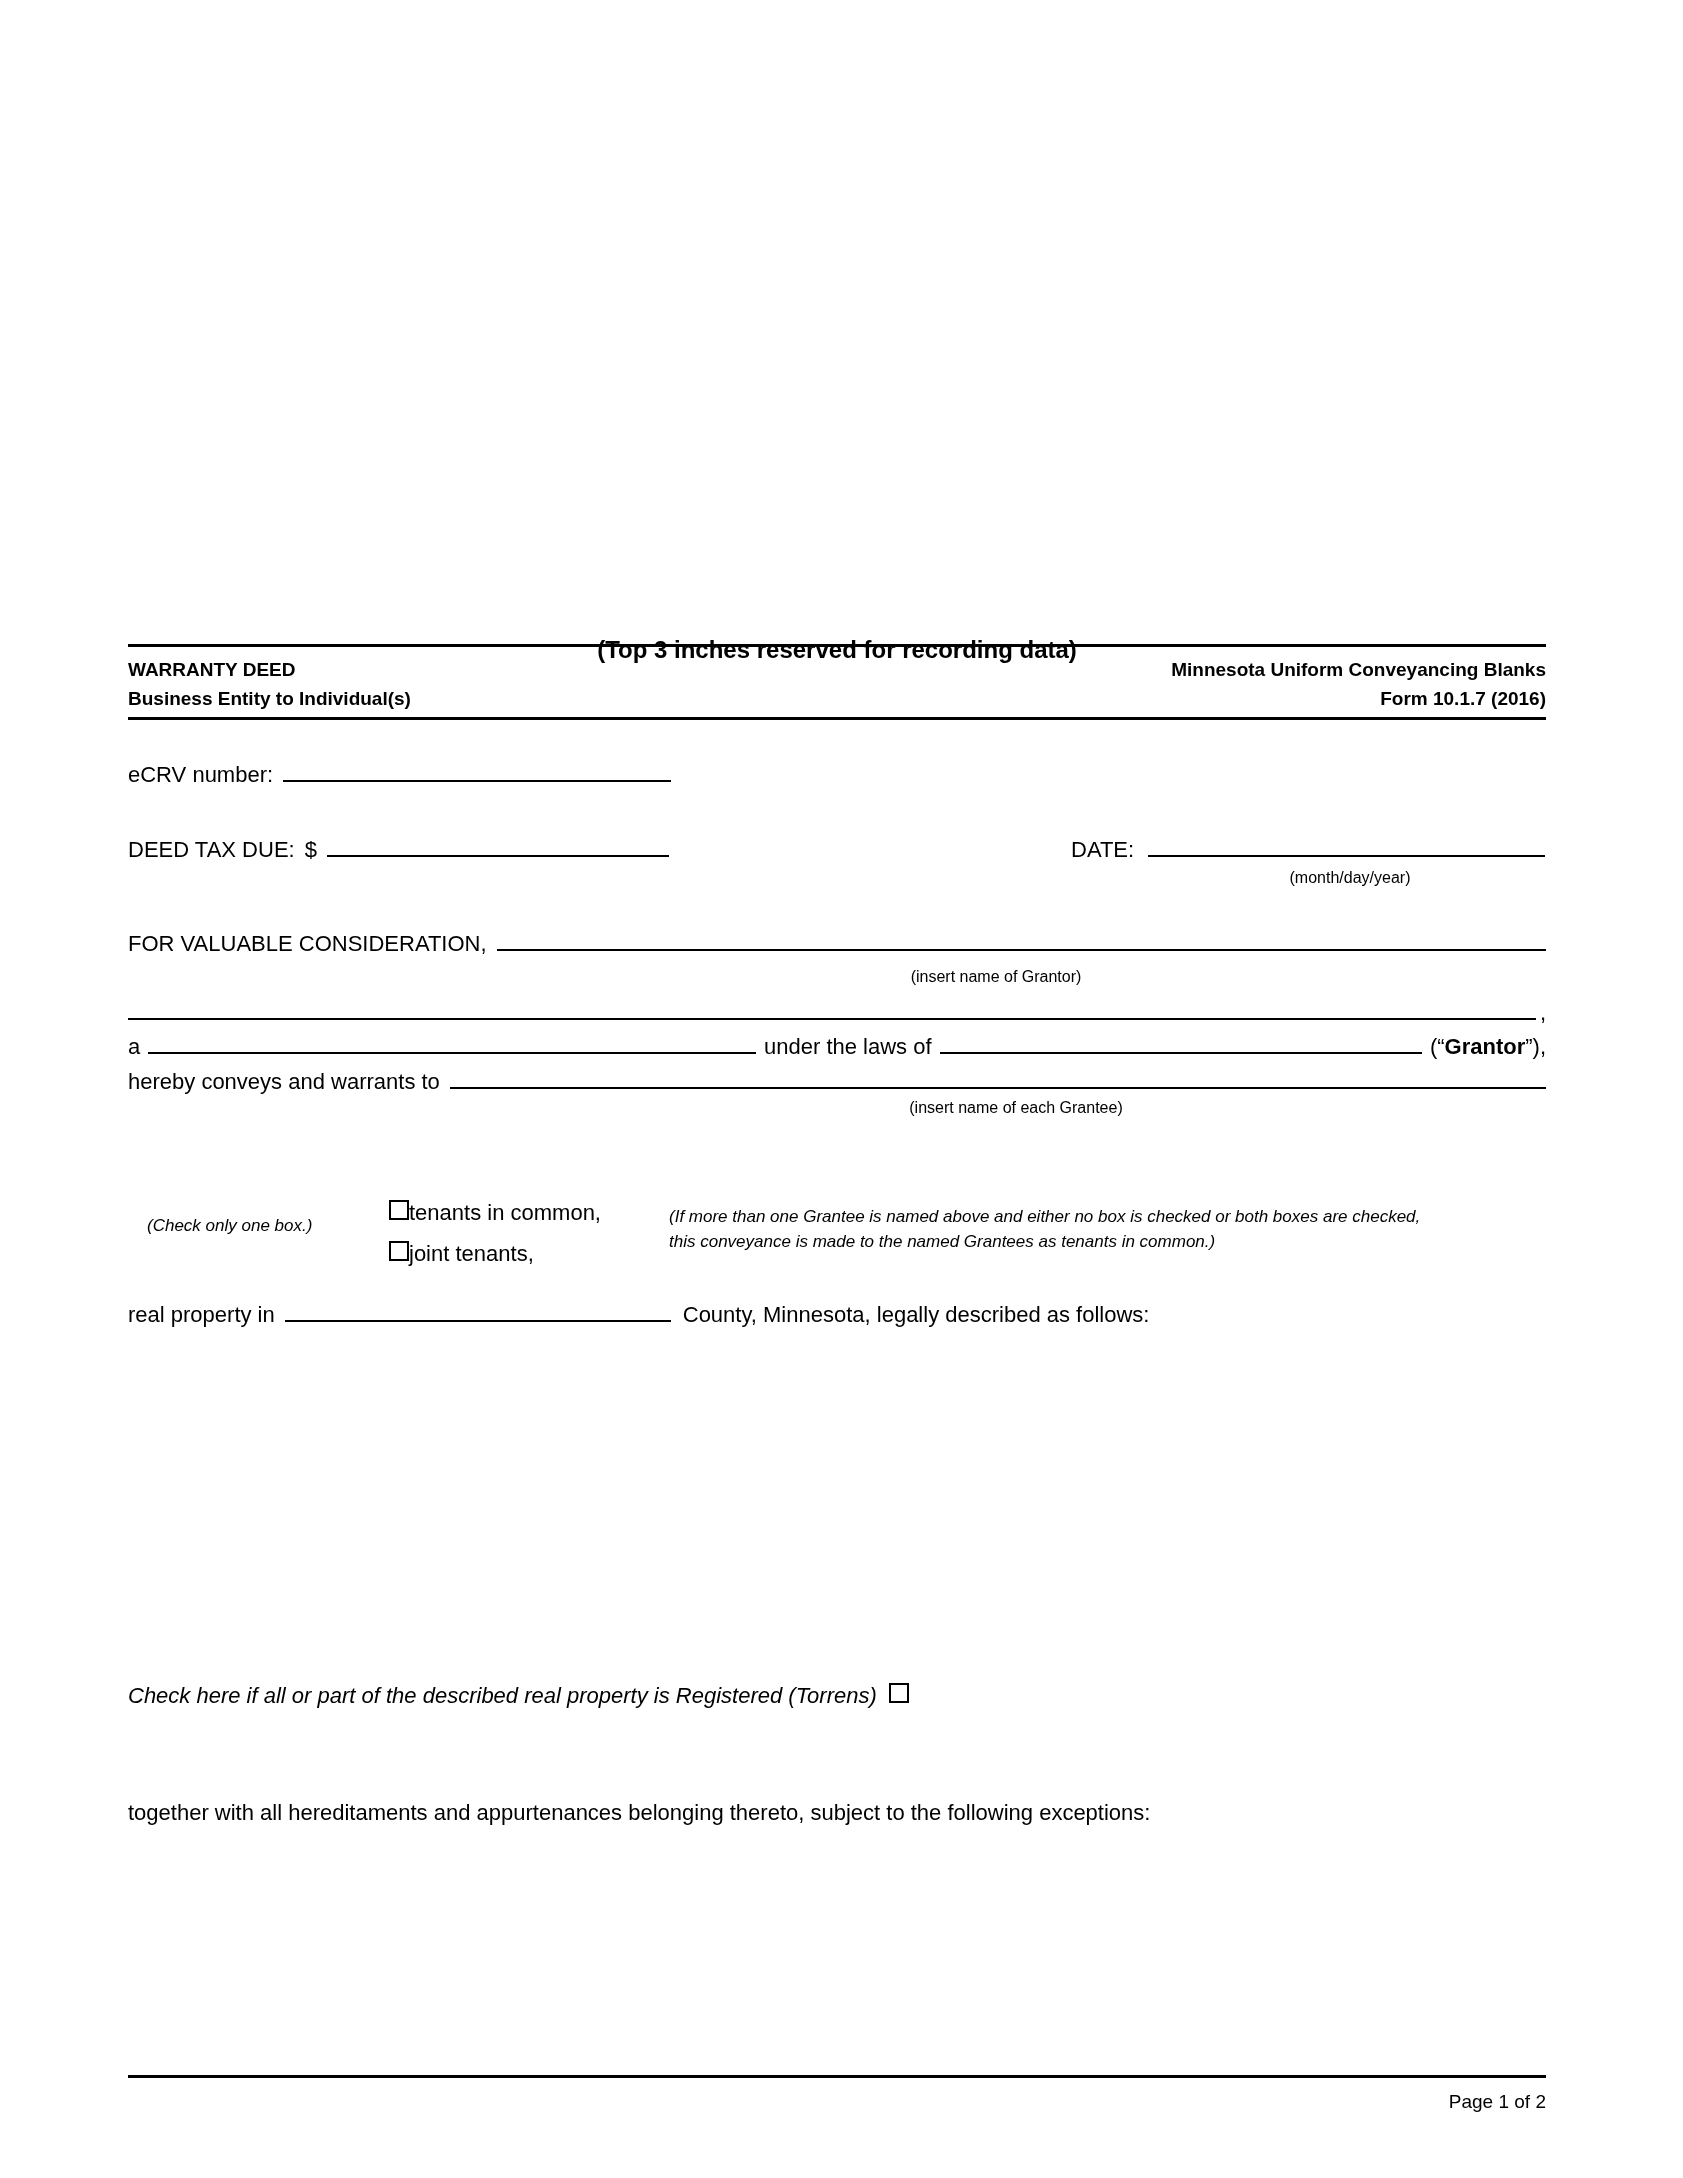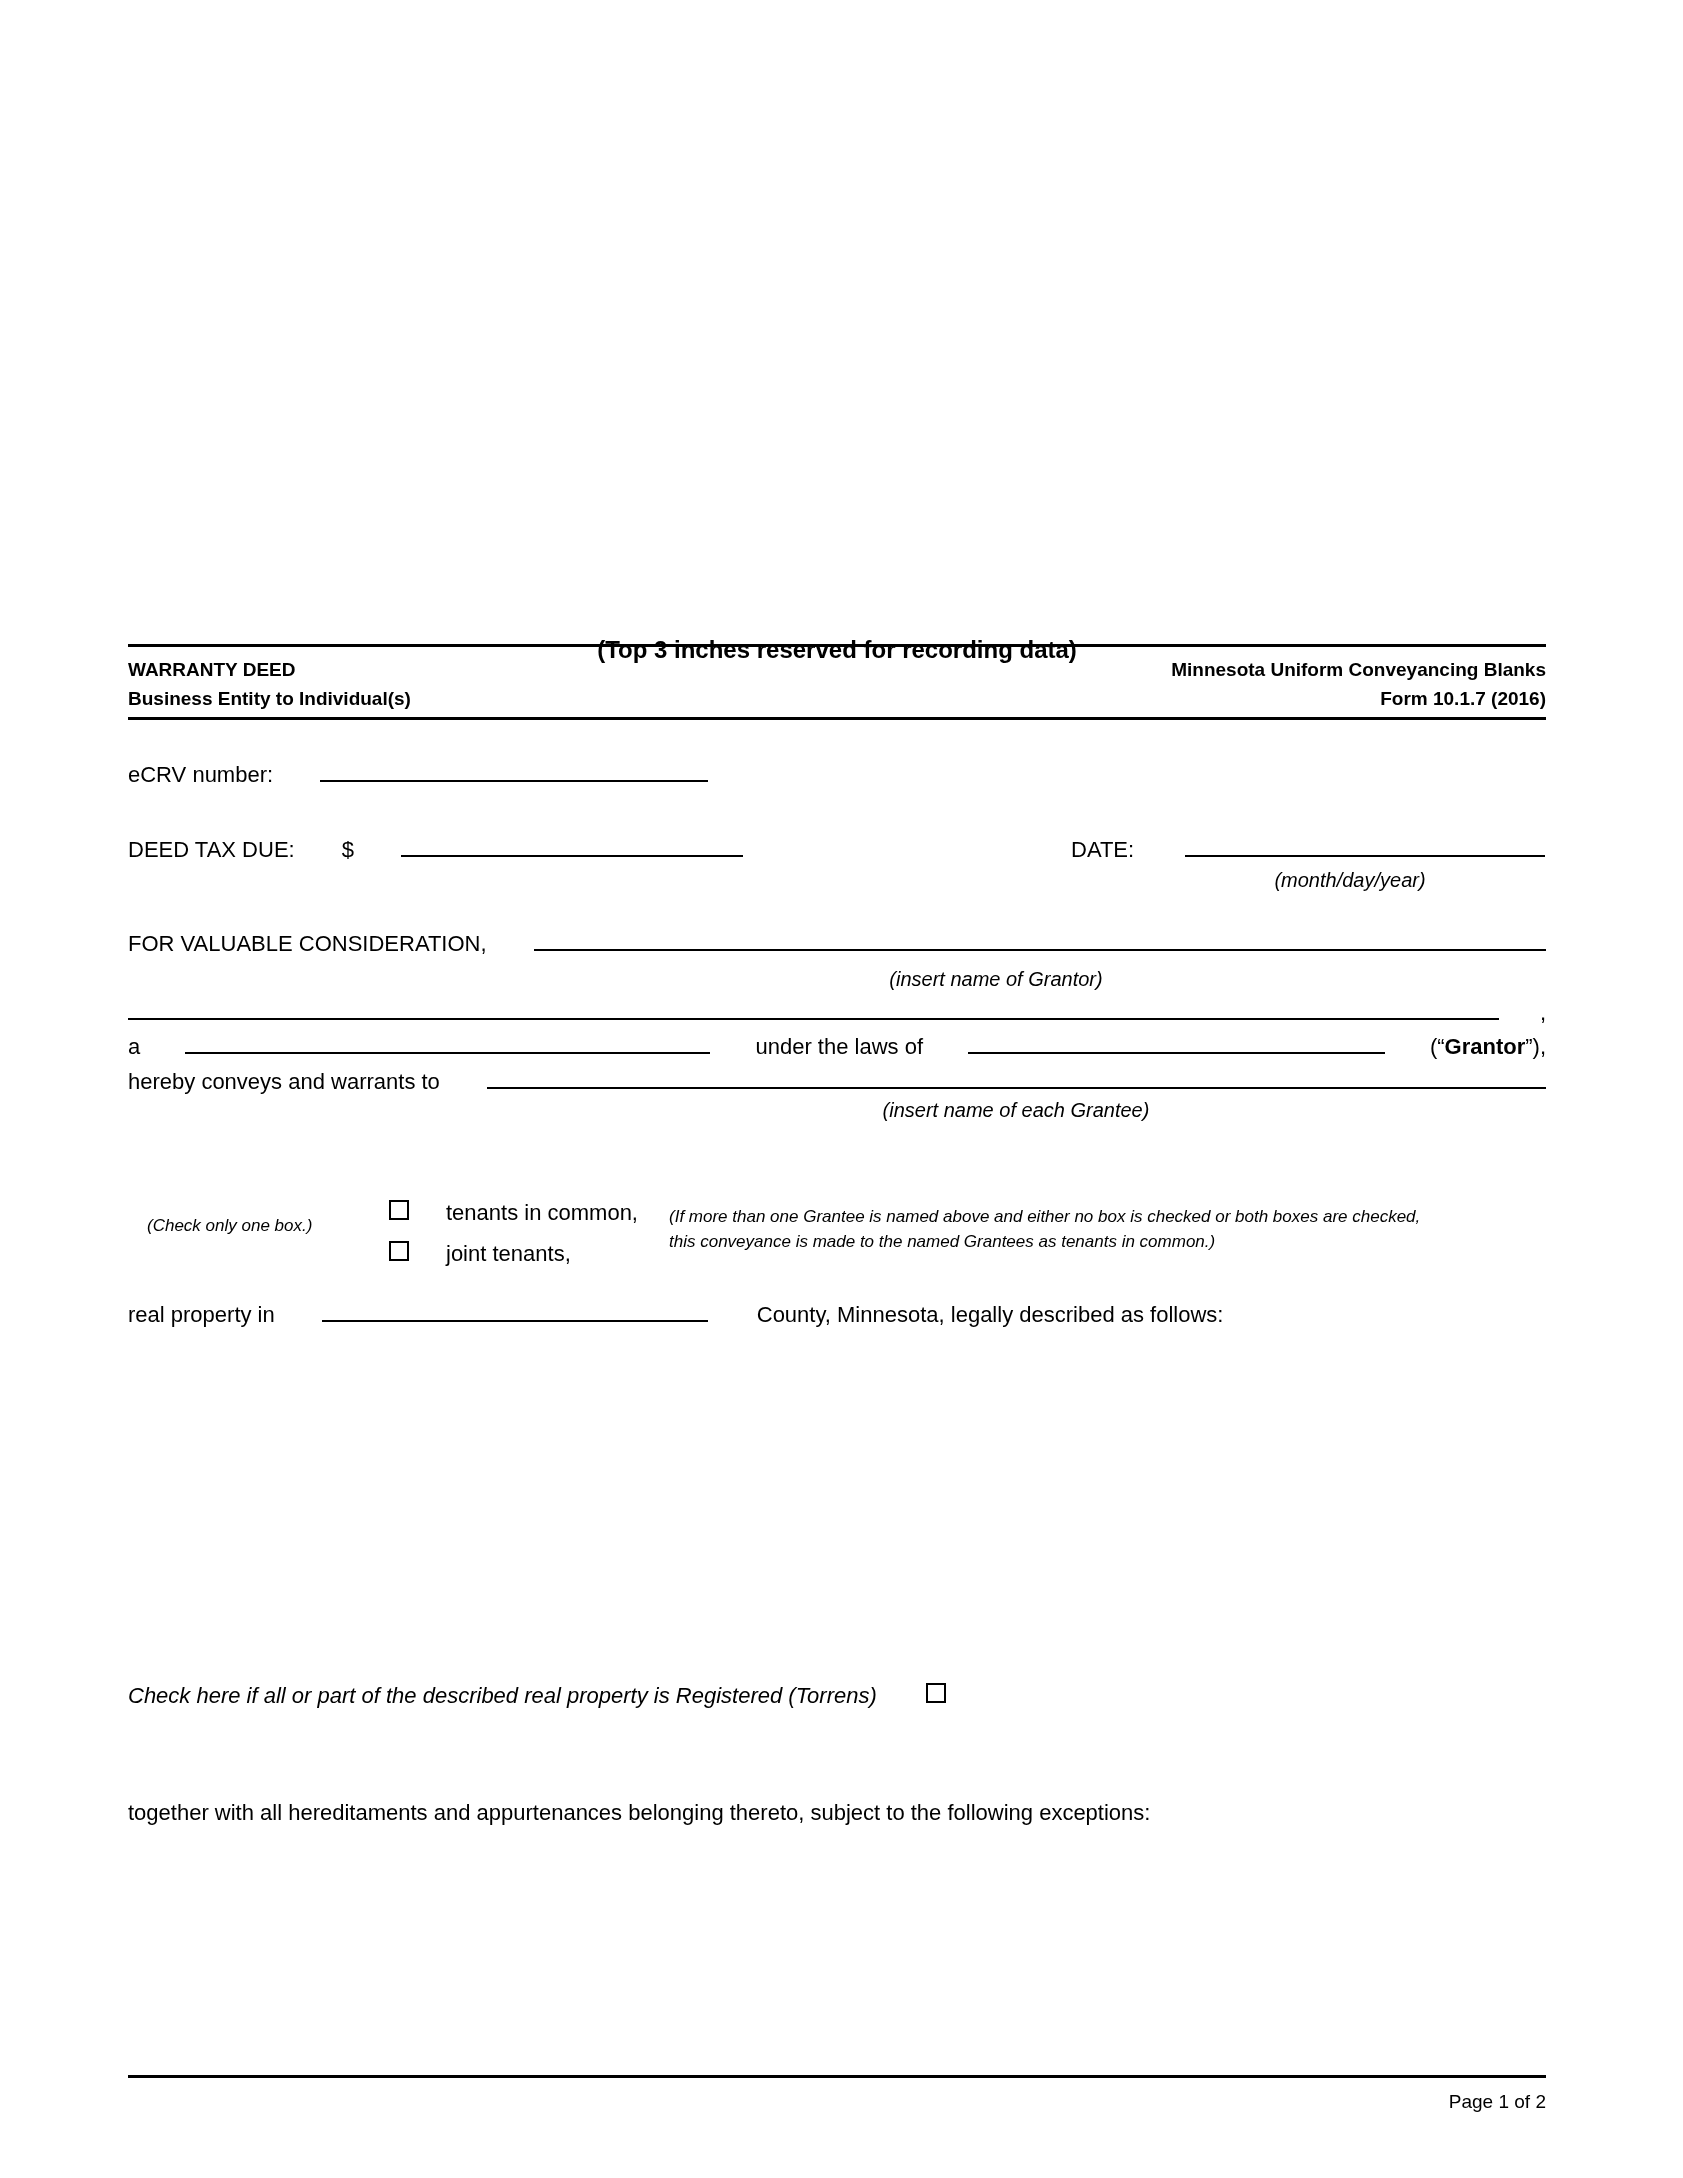--- a/index.html
+++ b/index.html
@@ -12,31 +12,31 @@
     width: 1683px;
     height: 2178px;
     background: #ffffff;
     color: #000;
     font-family: "Liberation Sans", sans-serif;
     font-size: 22px;
     line-height: 1.18;
     overflow: hidden;
   }
   .abs { position: absolute; }
-  .row { display: flex; align-items: baseline; gap: 37px; }
+  .row { display: flex; align-items: baseline; }
   .blank {
     border-bottom: 2px solid #000;
     height: 2px;
     flex: 0 0 auto;
   }
   .fill { flex: 1 1 auto; }
   .hr { position: absolute; background: #000; height: 3px; }
   .bold { font-weight: bold; }
   .it { font-style: italic; }
-  .hint { font-style: italic; font-size: 20px; }
+  .hint { font-size: 16px; }
   .note { font-style: italic; font-size: 17px; line-height: 25px; white-space: nowrap; }
   .cb {
     display: inline-block;
     width: 16px;
     height: 16px;
     border: 2.5px solid #000;
     flex: 0 0 auto;
   }
   .nowrap { white-space: nowrap; }
 

